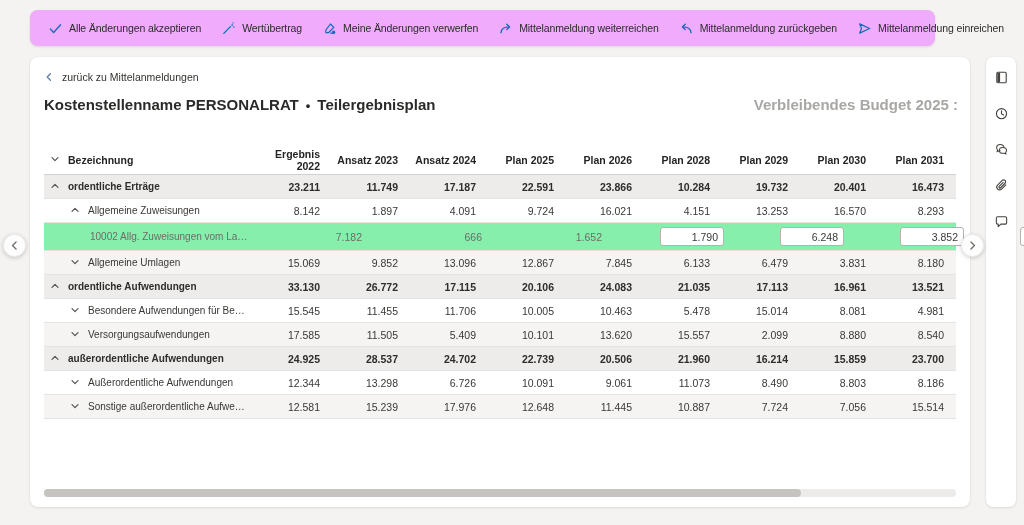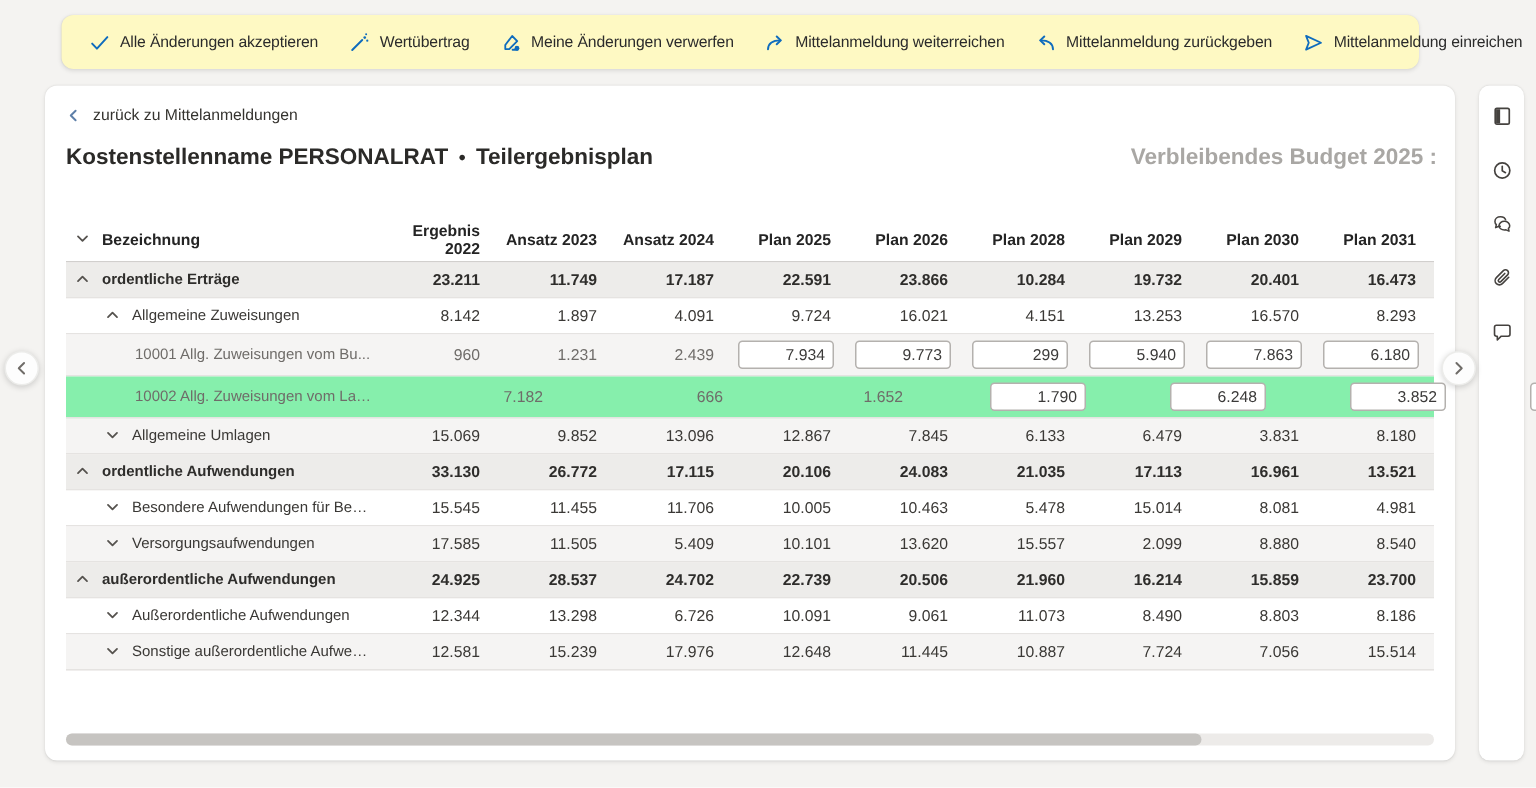--- a/index.html
+++ b/index.html
@@ -6,22 +6,22 @@
   html, body { width: 1024px; height: 525px; }
   body {
     position: relative;
     background: #f4f3f1;
     font-family: "Liberation Sans", sans-serif;
     overflow: hidden;
     color: #242424;
   }
   
   .toolbar {
-    position: absolute; left: 41px; top: 10px; height: 36px;
-    background: #fef9c3; border-radius: 8px;
+    position: absolute; left: 30px; top: 10px; height: 36px;
+    background: #f0abfc; border-radius: 8px;
     box-shadow: 0 1px 3px rgba(0,0,0,.10), 0 0 1px rgba(0,0,0,.08);
     display: flex; align-items: center; padding: 0 8px;
     max-width: 905px; white-space: nowrap;
   }
   .toolbar-item {
     display: flex; align-items: center; gap: 6px;
     padding: 0 10px; height: 100%;
     font-size: 10.5px; letter-spacing: -0.1px;
     color: #2b2b2b; cursor: pointer;
   }
@@ -242,46 +242,20 @@
      </div>
         <div class="cell num">8.142</div>
         <div class="cell num">1.897</div>
         <div class="cell num">4.091</div>
         <div class="cell num">9.724</div>
         <div class="cell num">16.021</div>
         <div class="cell num">4.151</div>
         <div class="cell num">13.253</div>
         <div class="cell num">16.570</div>
         <div class="cell num">8.293</div>
-      </div>
-      <div class="trow r-leaf r-edit stripe-gray">
-        <div class="cell name-cell ind-3">
-       <span class="row-label">10001 Allg. Zuweisungen vom Bu...</span>
-     </div>
-        <div class="cell num">960</div>
-        <div class="cell num">1.231</div>
-        <div class="cell num">2.439</div>
-        <div class="cell num inputcell">
-          <input class="plan-input" type="text" value="7.934" style="">
-        </div>
-        <div class="cell num inputcell">
-          <input class="plan-input" type="text" value="9.773" style="">
-        </div>
-        <div class="cell num inputcell">
-          <input class="plan-input" type="text" value="299" style="">
-        </div>
-        <div class="cell num inputcell">
-          <input class="plan-input" type="text" value="5.940" style="">
-        </div>
-        <div class="cell num inputcell">
-          <input class="plan-input" type="text" value="7.863" style="">
-        </div>
-        <div class="cell num inputcell">
-          <input class="plan-input" type="text" value="6.180" style="">
-        </div>
       </div>
       <div class="trow r-leaf r-edit stripe-blue">
         <div class="cell name-cell ind-3">
        <span class="row-label">10002 Allg. Zuweisungen vom Land</span>
      </div>
         <div class="cell num">7.182</div>
         <div class="cell num">666</div>
         <div class="cell num">1.652</div>
         <div class="cell num inputcell">
           <input class="plan-input" type="text" value="1.790" style="">

